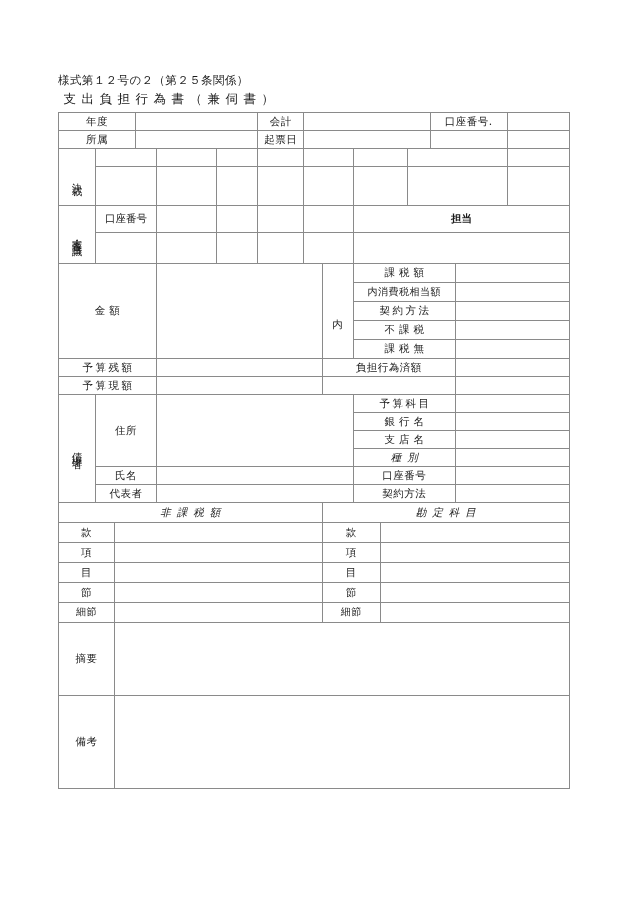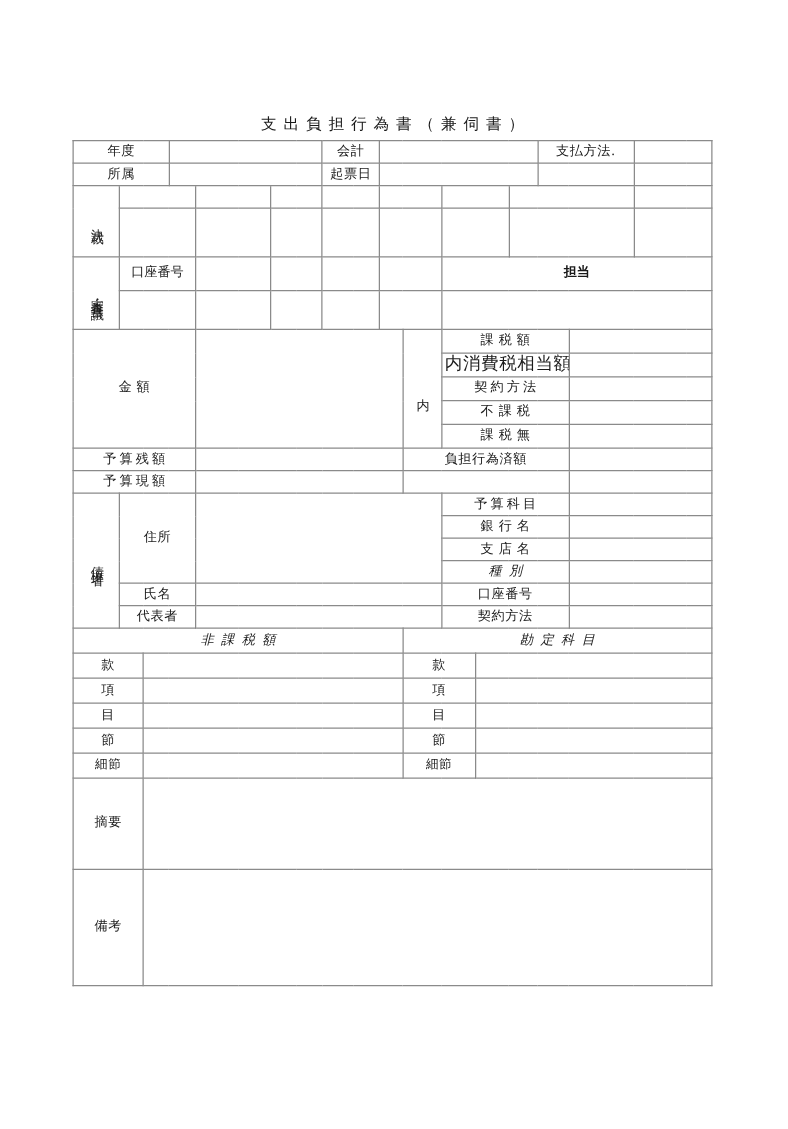--- a/index.html
+++ b/index.html
@@ -11,21 +11,21 @@
     overflow:hidden;
   }
   .page{position:relative;width:630px;height:903px;}
 
   .form-no{
     position:absolute;left:58px;top:73px;
     font-size:11.5px;letter-spacing:0.4px;white-space:nowrap;
   }
   .doc-title{
     position:absolute;left:58px;top:91px;width:512px;
-    text-align:center;font-size:12.5px;letter-spacing:5.5px;
+    font-size:12.5px;letter-spacing:5.5px;
     text-indent:5.5px;white-space:nowrap;
   }
 
   table.frm{
     position:absolute;left:58px;top:112px;width:512px;
     border-collapse:collapse;table-layout:fixed;
   }
   table.frm td{
     border:1px solid #8a8a8a;
     font-size:10.5px;
@@ -57,20 +57,21 @@
   .vtxt.tight{letter-spacing:1.5px;}
   .two-line{
     white-space:normal;line-height:1.15;font-size:10px;letter-spacing:0;
   }
 </style>
 </head>
 <body>
 
 <div class="page">
 
+  <div class="form-no">様式第１２号の２（第２５条関係）</div>
   <div class="doc-title">支出負担行為書（兼伺書）</div>
 
   <table class="frm">
     <colgroup>
       <col style="width:36px">
         <col style="width:18px">
         <col style="width:20px">
       <col style="width:20px">
         <col style="width:34px">
         <col style="width:24px">
@@ -90,21 +91,21 @@
         <col style="width:20px">
         <col style="width:20px">
     </colgroup>
 
     <tbody>
         <tr>
       <td colspan="3" class="lbl">年度</td>
       <td colspan="5" class="blank"></td>
       <td colspan="2" class="lbl">会計</td>
       <td colspan="5" class="blank"></td>
-      <td colspan="3" class="lbl">支払方法.</td>
+      <td colspan="3" class="lbl">口座番号.</td>
       <td colspan="3" class="blank"></td>
     </tr>
 
     <tr>
       <td colspan="3" class="lbl">所属</td>
       <td colspan="5" class="blank"></td>
       <td colspan="2" class="lbl">起票日</td>
       <td colspan="5" class="blank"></td>
       <td colspan="3" class="blank"></td>
       <td colspan="3" class="blank"></td>
@@ -165,21 +166,21 @@
       <td colspan="7" rowspan="5" class="blank"></td>
       <td rowspan="5">
         <div class="vwrap">
               <span class="vtxt">内</span>
             </div>
       </td>
       <td colspan="4" class="sp2" style="height:18px">課税額</td>
       <td colspan="5" class="blank"></td>
     </tr>
     <tr style="height:18px">
-      <td colspan="4" class="lbl" style="height:18px;font-size:14px">内消費税相当額</td>
+      <td colspan="4" class="lbl" style="height:18px;font-size:10px">内消費税相当額</td>
       <td colspan="5" class="blank"></td>
     </tr>
     <tr style="height:18px">
       <td colspan="4" class="sp1" style="height:18px">契約方法</td>
       <td colspan="5" class="blank"></td>
     </tr>
     <tr style="height:18px">
       <td colspan="4" class="sp2" style="height:18px">不課税</td>
       <td colspan="5" class="blank"></td>
     </tr>

